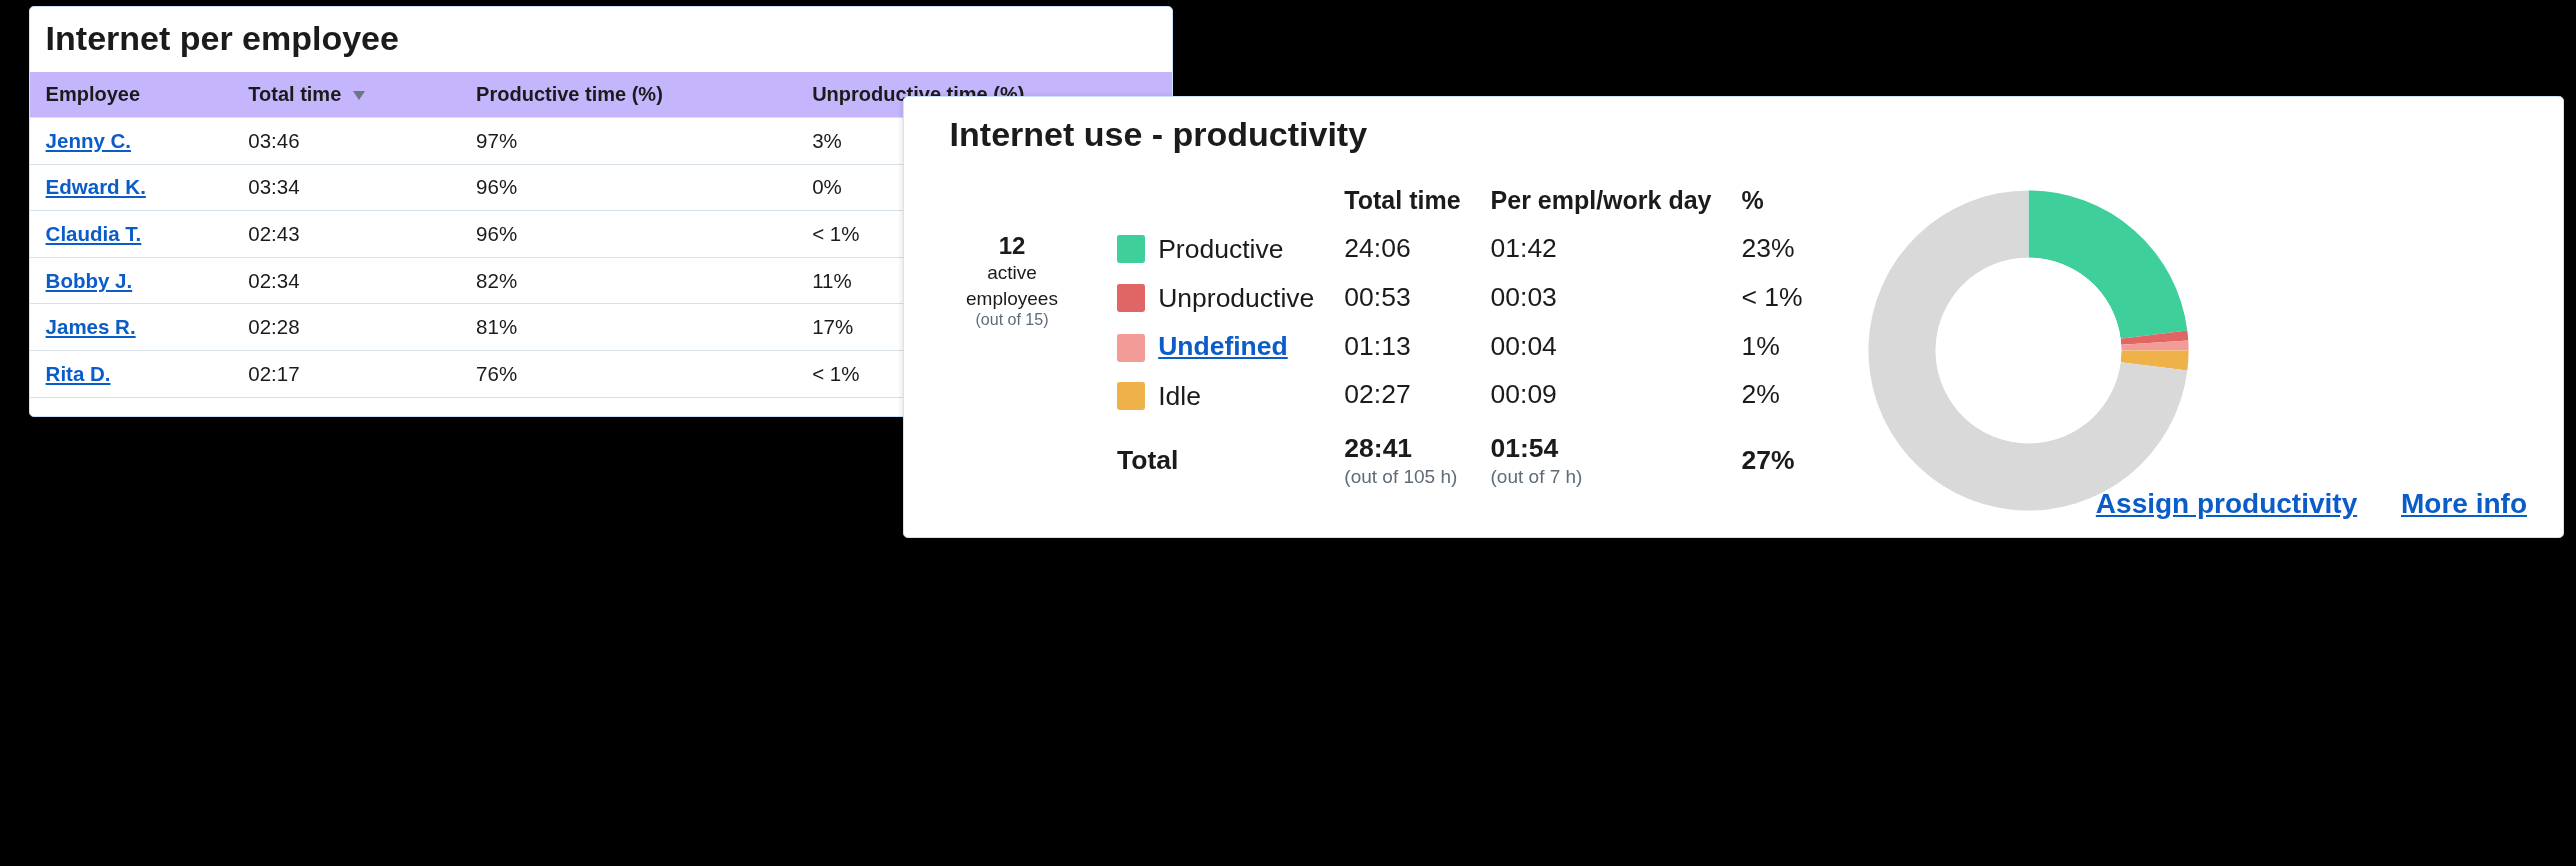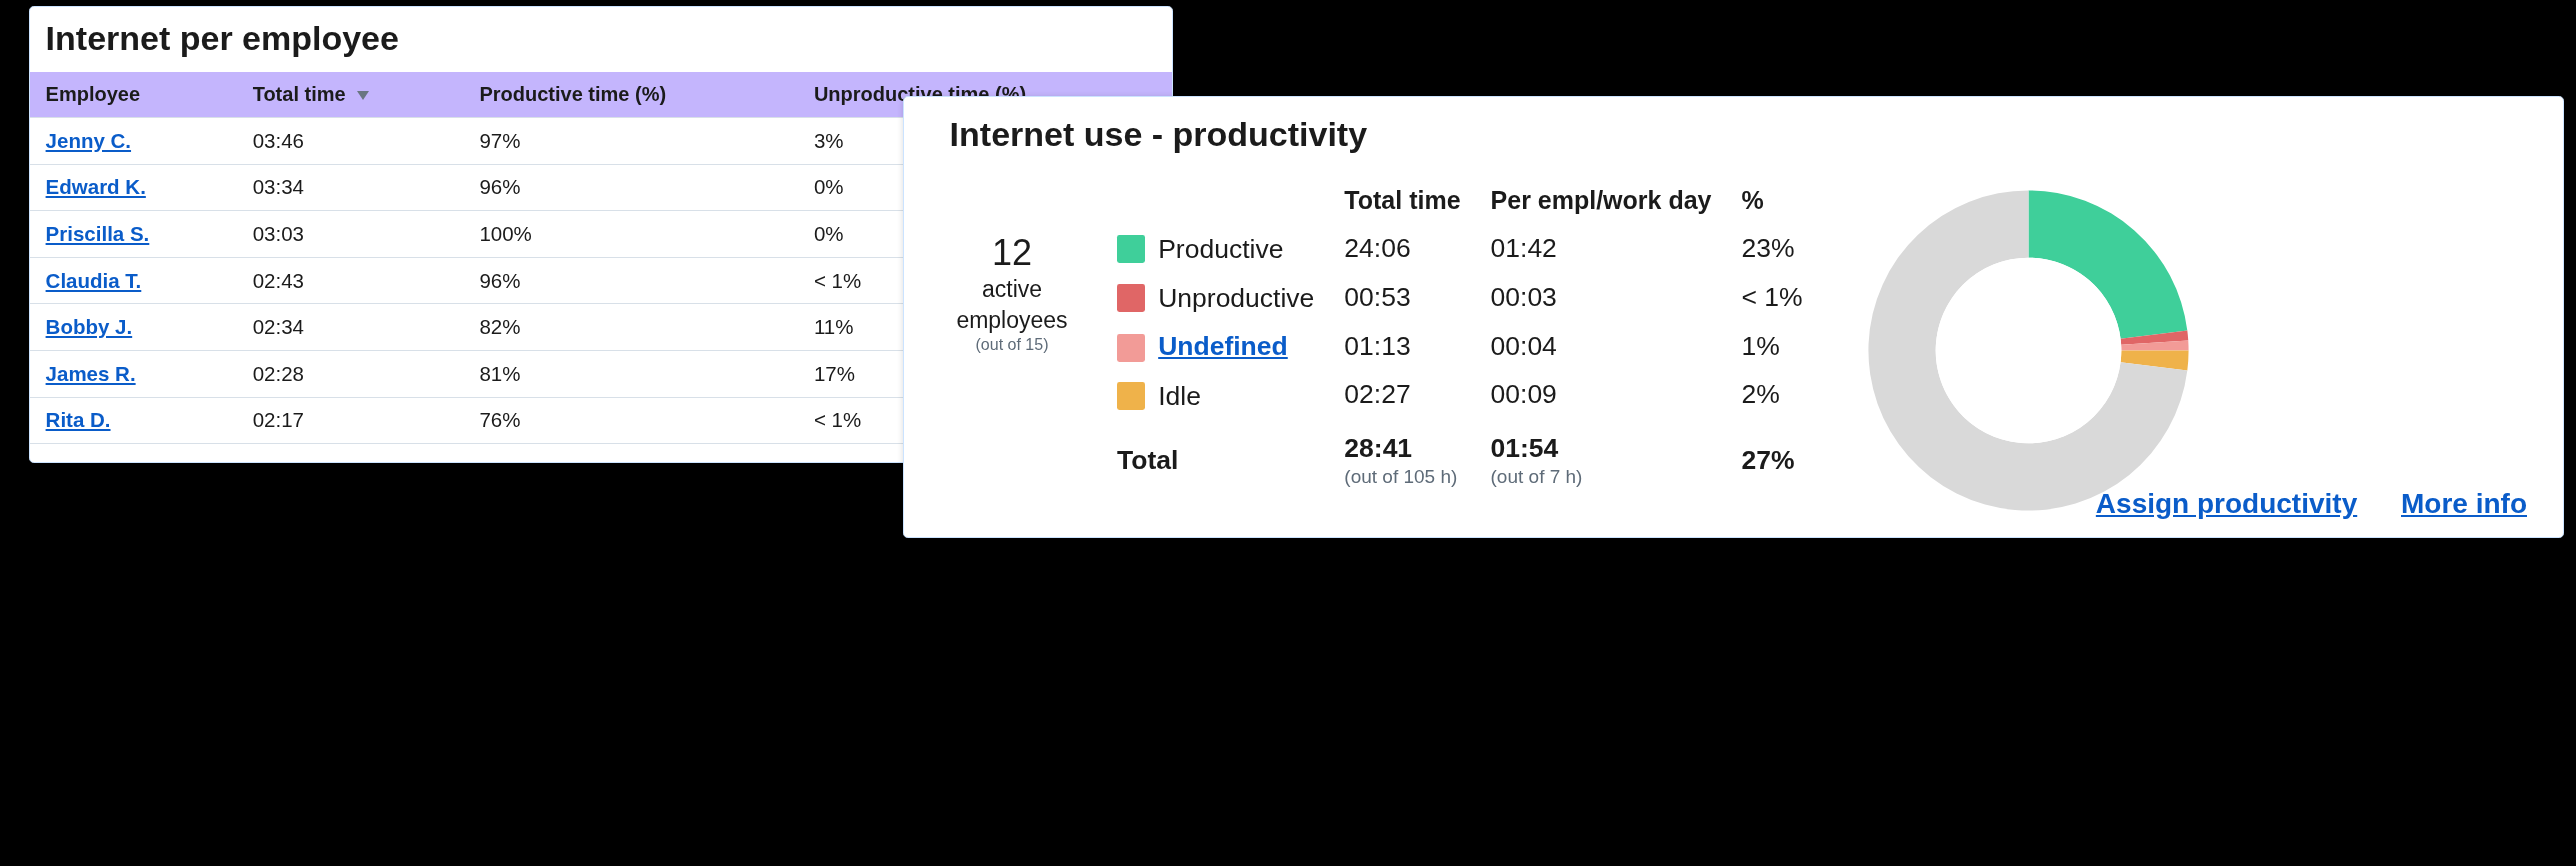--- a/index.html
+++ b/index.html
@@ -26,22 +26,22 @@
   table.emp thead th{background:#c4b5fd;font-weight:700;font-size:20px}
   table.emp thead th .sort-icon{display:inline-block;margin-left:6px;width:0;height:0;border-left:6px solid transparent;border-right:6px solid transparent;border-top:9.6px solid #6a7682;vertical-align:middle}
   a.link{color:var(--link);text-decoration:underline;font-weight:700}
   .panel1 .footer-link{position:absolute;right:24px;bottom:13.2px;font-size:25px;}
   .panel1 .footer-link a{color:var(--link);font-weight:700;text-decoration:underline}
 
   
   .panel2{position:absolute;left:903px;top:96px;width:1661px;padding:18px 30px 18px 30px;}
   .content2{display:flex;align-items:flex-start;gap:27px;margin-top:24px}
   .active-box{text-align:center;padding-top:54px;min-width:156px}
-  .active-box .big{font-size:36px;font-weight:400}
-  .active-box .lbl{font-size:23px;color:var(--text);line-height:1.35}
+  .active-box .big{font-size:24px;font-weight:700}
+  .active-box .lbl{font-size:19px;color:var(--text);line-height:1.35}
   .active-box .sub{font-size:16px;color:var(--muted)}
   table.prod{border-collapse:collapse;font-size:26.5px;}
   table.prod th{font-weight:700;font-size:25px;text-align:left;padding:8.4px 30px 8.4px 0}
   table.prod td{padding:8.4px 30px 8.4px 0;white-space:nowrap}
   table.prod tr.total td{font-weight:700;padding-top:13.2px}
   table.prod tr.total td .sub{display:block;font-weight:400;font-size:19px;color:var(--muted);margin-top:2.4px}
   .swatch{display:inline-block;width:28px;height:28px;border-radius:2.4px;margin-right:13.2px;vertical-align:middle}
   .cat-label{vertical-align:middle}
   .cat-link{color:var(--link);font-weight:700}
 
@@ -72,26 +72,20 @@
         <tr>
           <td><a href="#" class="link">Jenny C.</a></td>
           <td>03:46</td>
           <td>97%</td>
           <td>3%</td>
         </tr>
         <tr>
           <td><a href="#" class="link">Edward K.</a></td>
           <td>03:34</td>
           <td>96%</td>
-          <td>0%</td>
-        </tr>
-        <tr>
-          <td><a href="#" class="link">Priscilla S.</a></td>
-          <td>03:03</td>
-          <td>100%</td>
           <td>0%</td>
         </tr>
         <tr>
           <td><a href="#" class="link">Claudia T.</a></td>
           <td>02:43</td>
           <td>96%</td>
           <td>&lt; 1%</td>
         </tr>
         <tr>
           <td><a href="#" class="link">Bobby J.</a></td>

